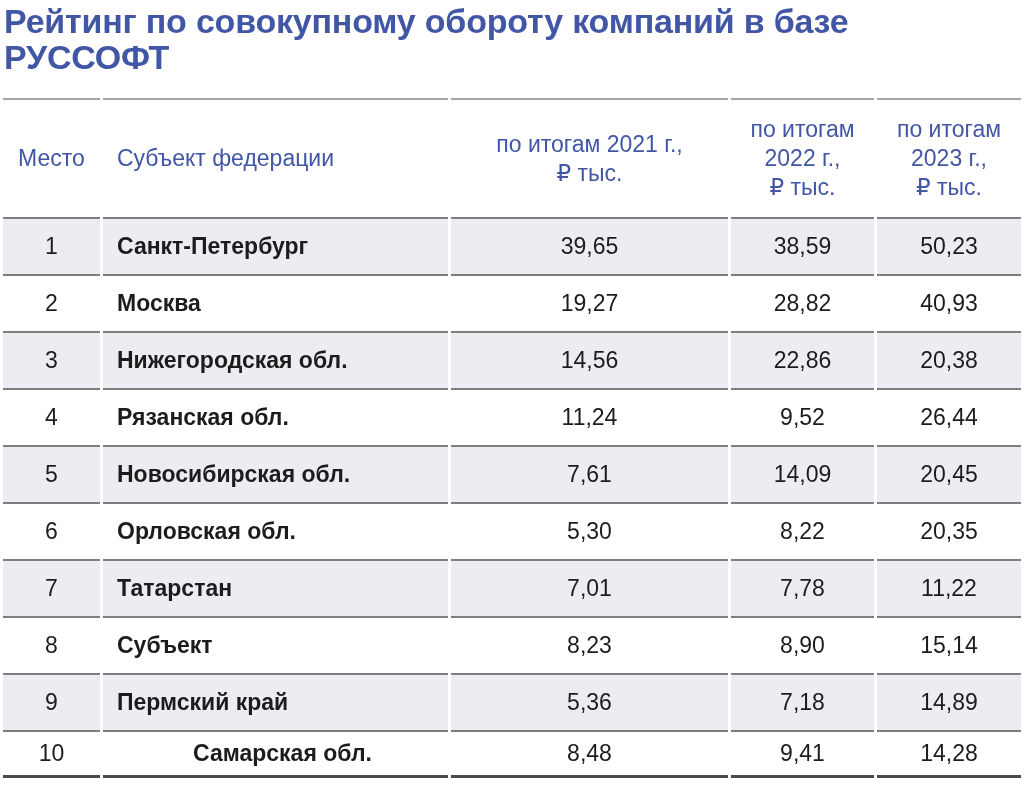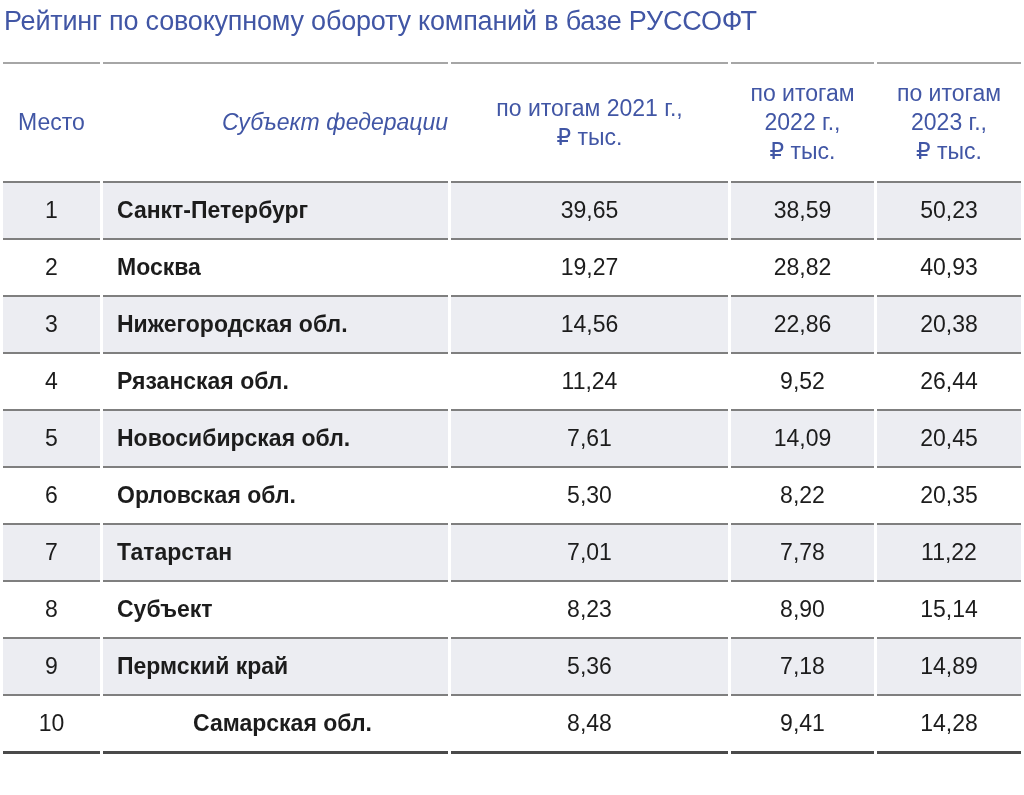--- a/index.html
+++ b/index.html
@@ -19,22 +19,22 @@
   }
   .page{
     width:1024px;
     height:795px;
     overflow:hidden;
     background:var(--page_bg);
   }
   .title{
     padding:3px 6px 0 4px;
     color:var(--accent);
-    font-weight:normal;
-    font-size:27px;
+    font-weight:bold;
+    font-size:34px;
     line-height:36px;
     letter-spacing:-0.2px;
   }
   table.ranking{
     width:1024px;
     margin-top:23px;
     border-collapse:separate;
     border-spacing:3px 0;
     table-layout:fixed;
     font-size:23px;
@@ -43,31 +43,31 @@
     height:121px;
     vertical-align:middle;
     font-weight:normal;
     color:var(--accent);
     border-top:2px solid var(--border_top);
     border-bottom:2px solid var(--border_mid);
     white-space:pre-line;
     line-height:29px;
     text-align:center;
   }
-  th.col-region{text-align:right;padding-left:14px;font-style:italic;}
+  th.col-region{text-align:left;padding-left:14px;}
   td{
     height:57px;
     vertical-align:middle;
     border-bottom:2px solid var(--border_mid);
     text-align:center;
     color:var(--text);
   }
   td.cell-region{text-align:left;padding-left:14px;font-weight:bold;}
   tbody tr:nth-child(odd) td{background:var(--row_shade);}
-  tbody tr:last-child td{border-bottom:3px solid var(--border_bottom);height:58px;text-align:center;}
+  tbody tr:last-child td{border-bottom:3px solid var(--border_bottom);height:46px;text-align:center;}
 </style>
 </head>
 <body>
 
 <div class="page">
 
   <div class="title">
     <div>Рейтинг по совокупному обороту компаний в базе РУССОФТ</div>
   </div>
 

